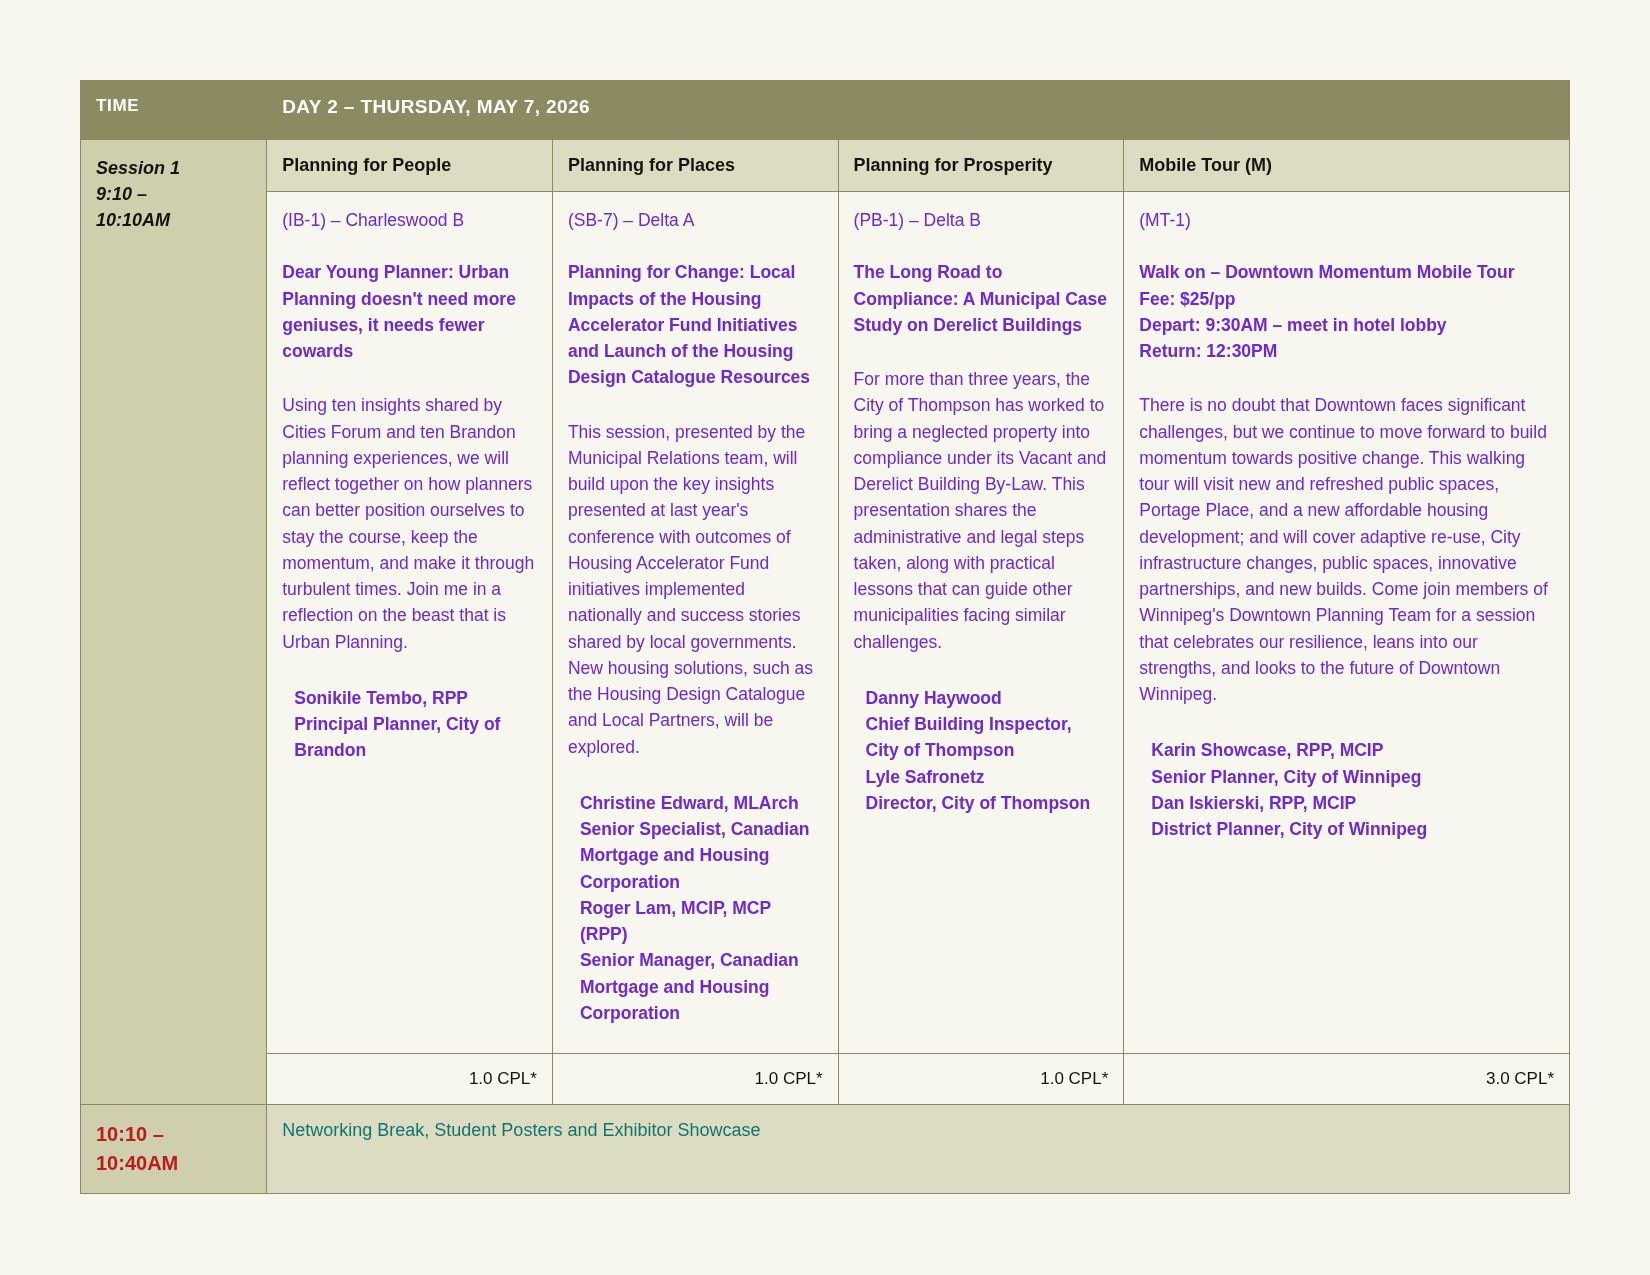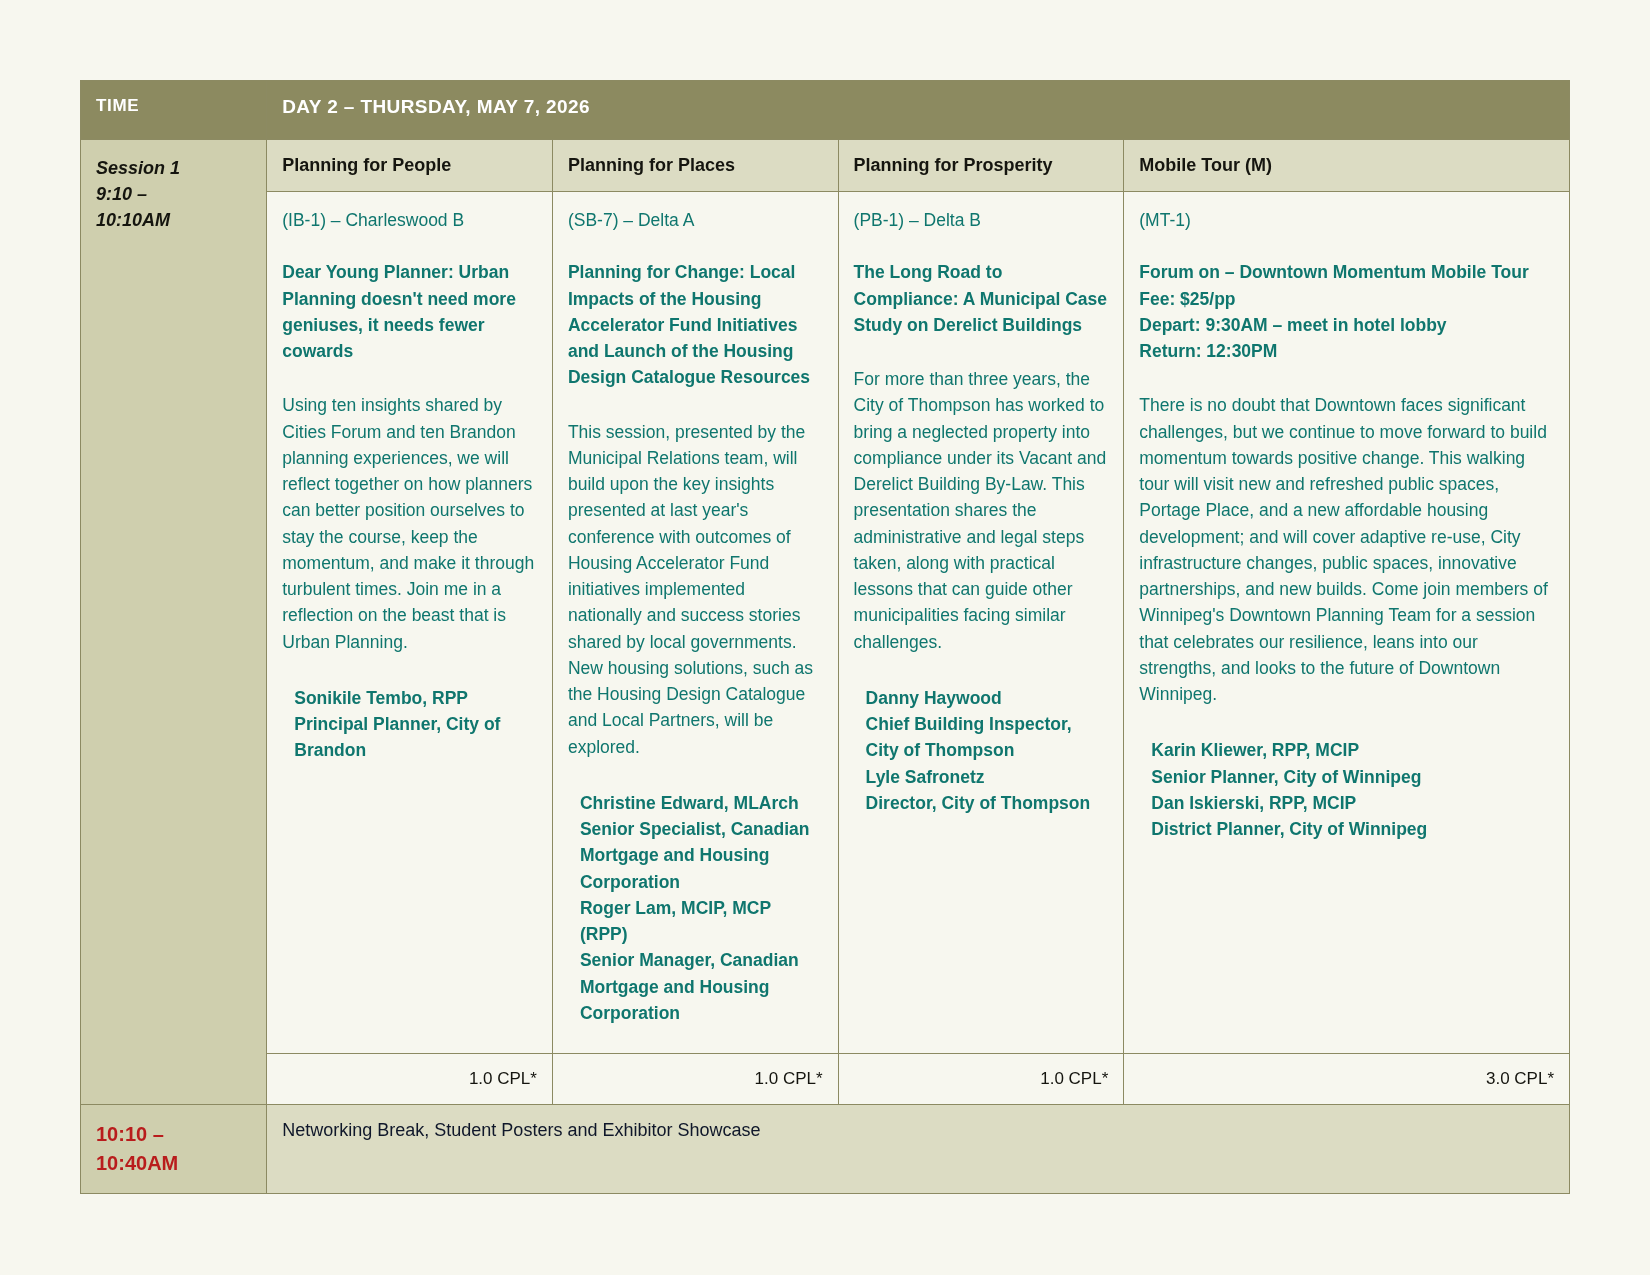--- a/index.html
+++ b/index.html
@@ -71,21 +71,21 @@
     vertical-align: middle;
     color: #15150f;
     white-space: pre-line;
     font-style: italic;
   }
   .session-cell {
     background: #f7f7ef;
     padding: 14px 14px 10px 14px;
     font-size: 17.5px;
     line-height: 1.5;
-    color: #0f766e;
+    color: #6d28d9;
   }
   .sess-room {
     margin: 0 0 26px 0;
   }
   .sess-title {
     font-weight: bold;
     margin: 0 0 28px 0;
   }
   .sess-title .u {
     margin-top: 8px;
@@ -113,21 +113,21 @@
     padding: 12px 14px;
     vertical-align: middle;
     white-space: pre-line;
     color: #b91c1c;
   }
   .break-desc {
     background: #dcdcc3;
     font-size: 18px;
     padding: 14px 14px;
     vertical-align: middle;
-    color: #0f172a;
+    color: #0f766e;
   }
   .col-time { width: 163px; }
   .col-track { width: 250px; }
   .col-mobile { width: 390px; }
   .mt-line { display: block; }
 </style>
 </head>
 <body>
 
 <div class="page">
@@ -180,27 +180,27 @@
           <p class="sess-desc">For more than three years, the City of Thompson has worked to bring a neglected property into compliance under its Vacant and Derelict Building By-Law. This presentation shares the administrative and legal steps taken, along with practical lessons that can guide other municipalities facing similar challenges.</p>
           <p class="sess-speakers">Danny Haywood
 Chief Building Inspector, City of Thompson
 Lyle Safronetz
 Director, City of Thompson</p>
         </td>
 
         <td class="session-cell">
           <p class="sess-room">(MT-1)</p>
           <p class="sess-title">
-            <span class="mt-line">Forum on – Downtown Momentum Mobile Tour</span>
+            <span class="mt-line">Walk on – Downtown Momentum Mobile Tour</span>
             <span class="mt-line"><span class="u">Fee:</span><span> $25/pp</span></span>
             <span class="mt-line"><span class="u">Depart:</span><span> 9:30AM – meet in hotel lobby</span></span>
             <span class="mt-line"><span class="u">Return:</span><span> 12:30PM</span></span>
           </p>
           <p class="sess-desc">There is no doubt that Downtown faces significant challenges, but we continue to move forward to build momentum towards positive change. This walking tour will visit new and refreshed public spaces, Portage Place, and a new affordable housing development; and will cover adaptive re-use, City infrastructure changes, public spaces, innovative partnerships, and new builds. Come join members of Winnipeg's Downtown Planning Team for a session that celebrates our resilience, leans into our strengths, and looks to the future of Downtown Winnipeg.</p>
-          <p class="sess-speakers">Karin Kliewer, RPP, MCIP
+          <p class="sess-speakers">Karin Showcase, RPP, MCIP
 Senior Planner, City of Winnipeg
 Dan Iskierski, RPP, MCIP
 District Planner, City of Winnipeg</p>
         </td>
       </tr>
 
       <tr>
         <td class="cpl-cell">1.0 CPL*</td>
         <td class="cpl-cell">1.0 CPL*</td>
         <td class="cpl-cell">1.0 CPL*</td>

